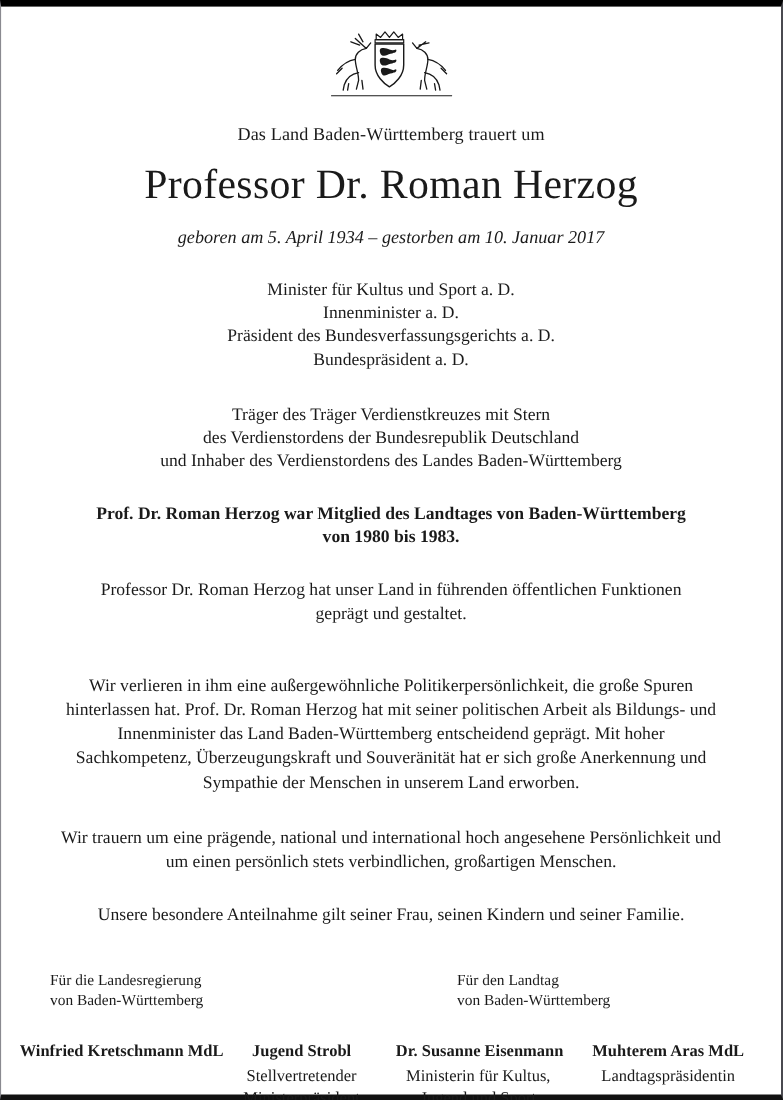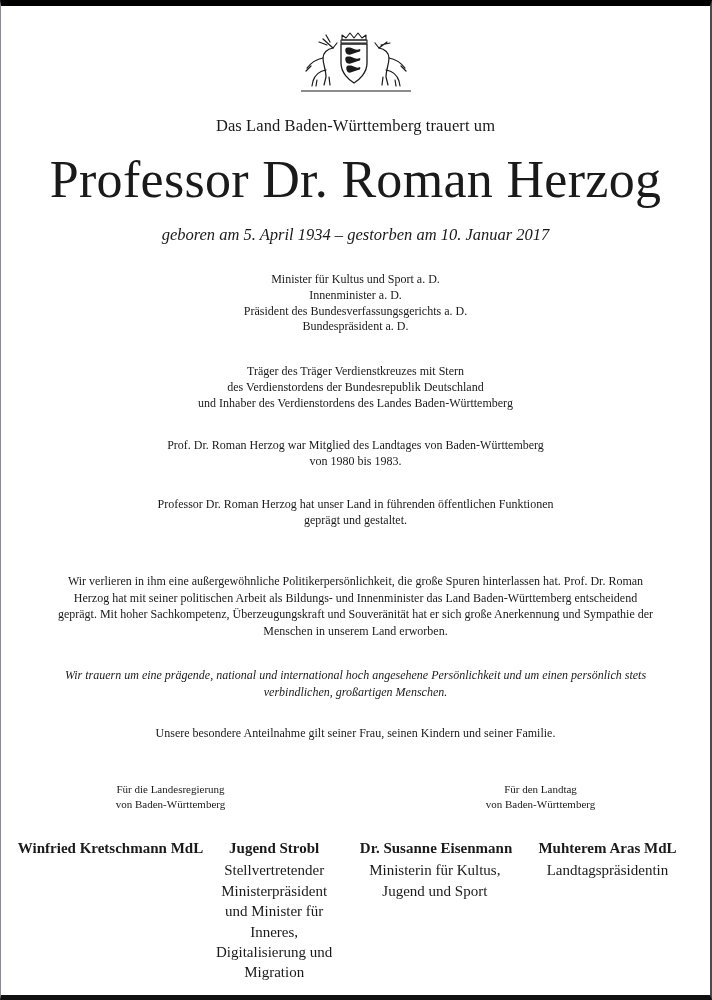--- a/index.html
+++ b/index.html
@@ -46,57 +46,57 @@
 
   
   .lead {
     margin-top: 20px;
     font-size: 16.5px;
     letter-spacing: .1px;
     text-align: center;
   }
   .name {
     margin-top: 17px;
-    font-size: 52px;
+    font-size: 38px;
     line-height: 1.05;
     letter-spacing: .3px;
     text-align: center;
     white-space: nowrap;
   }
   .dates {
     margin-top: 17px;
     font-size: 16.5px;
     text-align: center;
     font-style: italic;
   }
 
   
   .block {
     text-align: center;
-    font-size: 12px;
+    font-size: 16px;
     line-height: 1.33;
   }
   .offices   { margin-top: 27px; }
   .honours   { margin-top: 29px; }
-  .landtag   { margin-top: 26px; }
+  .landtag   { margin-top: 26px; font-weight: bold; }
   .shaped    { margin-top: 27px; }
   .tribute   { margin-top: 44px; width: 604px; line-height: 1.38; }
-  .mourning  { margin-top: 28px; width: 604px; line-height: 1.38; font-style: italic; }
+  .mourning  { margin-top: 28px; width: 604px; line-height: 1.38; }
   .sympathy  { margin-top: 26px; width: 604px; }
   .block p { margin: 0; }
 
   
   .sig-heads {
     margin-top: 40px;
     width: 620px;
     display: flex;
     justify-content: space-between;
-    font-size: 11px;
+    font-size: 14px;
     line-height: 1.35;
-    text-align: center;
+    text-align: left;
   }
   .sig-head { width: 250px; }
 
   .sig-row {
     margin-top: 26px;
     width: 676px;
     display: flex;
     justify-content: space-between;
     align-items: flex-start;
   }

